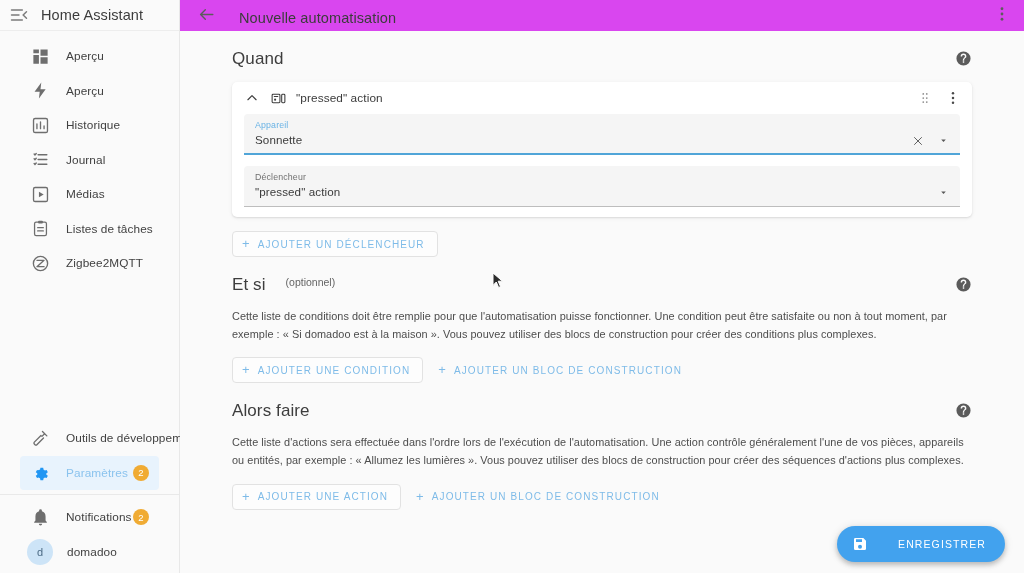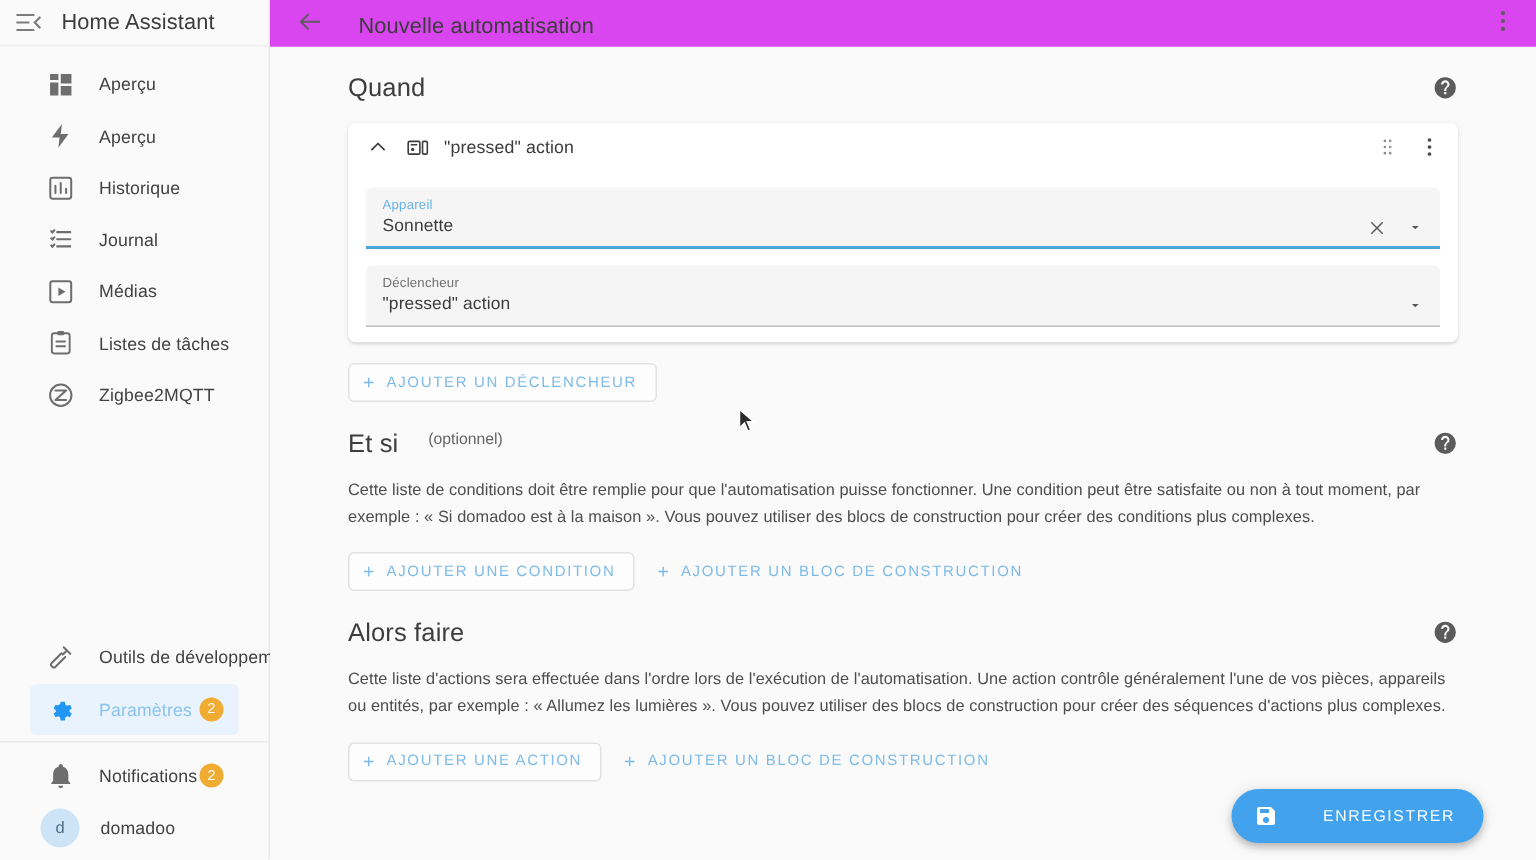--- a/index.html
+++ b/index.html
@@ -183,21 +183,20 @@
   .card-body { padding: 0 12px; }
 
   .field {
     background: #f5f5f5;
     border-radius: 4px 4px 0 0;
     height: 41px;
     position: relative;
     display: flex; align-items: flex-end;
     padding: 0 10px 0 11px;
     cursor: pointer;
-    margin-top: 11px;
   }
   .field + .field { margin-top: 11px; }
   .field .fl-label {
     position: absolute;
     top: 6px; left: 11px;
     font-size: 8.8px;
     color: #707070;
     letter-spacing: .15px;
   }
   .field.active .fl-label { color: #6ab3e5; }
@@ -250,21 +249,21 @@
     letter-spacing: 1.1px;
     cursor: pointer;
     margin-left: 7px;
     white-space: nowrap;
   }
   .btn-plus { font-size: 13px; margin-right: 7px; line-height: 1; position: relative; top: -.5px; }
 
   
   .fab {
     position: absolute;
-    right: 35px; bottom: 11px;
+    right: 19px; bottom: 11px;
     height: 36px;
     display: flex; align-items: center;
     padding: 0 19px 0 14px;
     border-radius: 18px;
     background: #42a2ee;
     color: #ffffff;
     font-size: 10.5px;
     letter-spacing: 1.1px;
     box-shadow: 0 3px 5px rgba(0,0,0,.20), 0 1px 10px rgba(0,0,0,.12);
     cursor: pointer;

